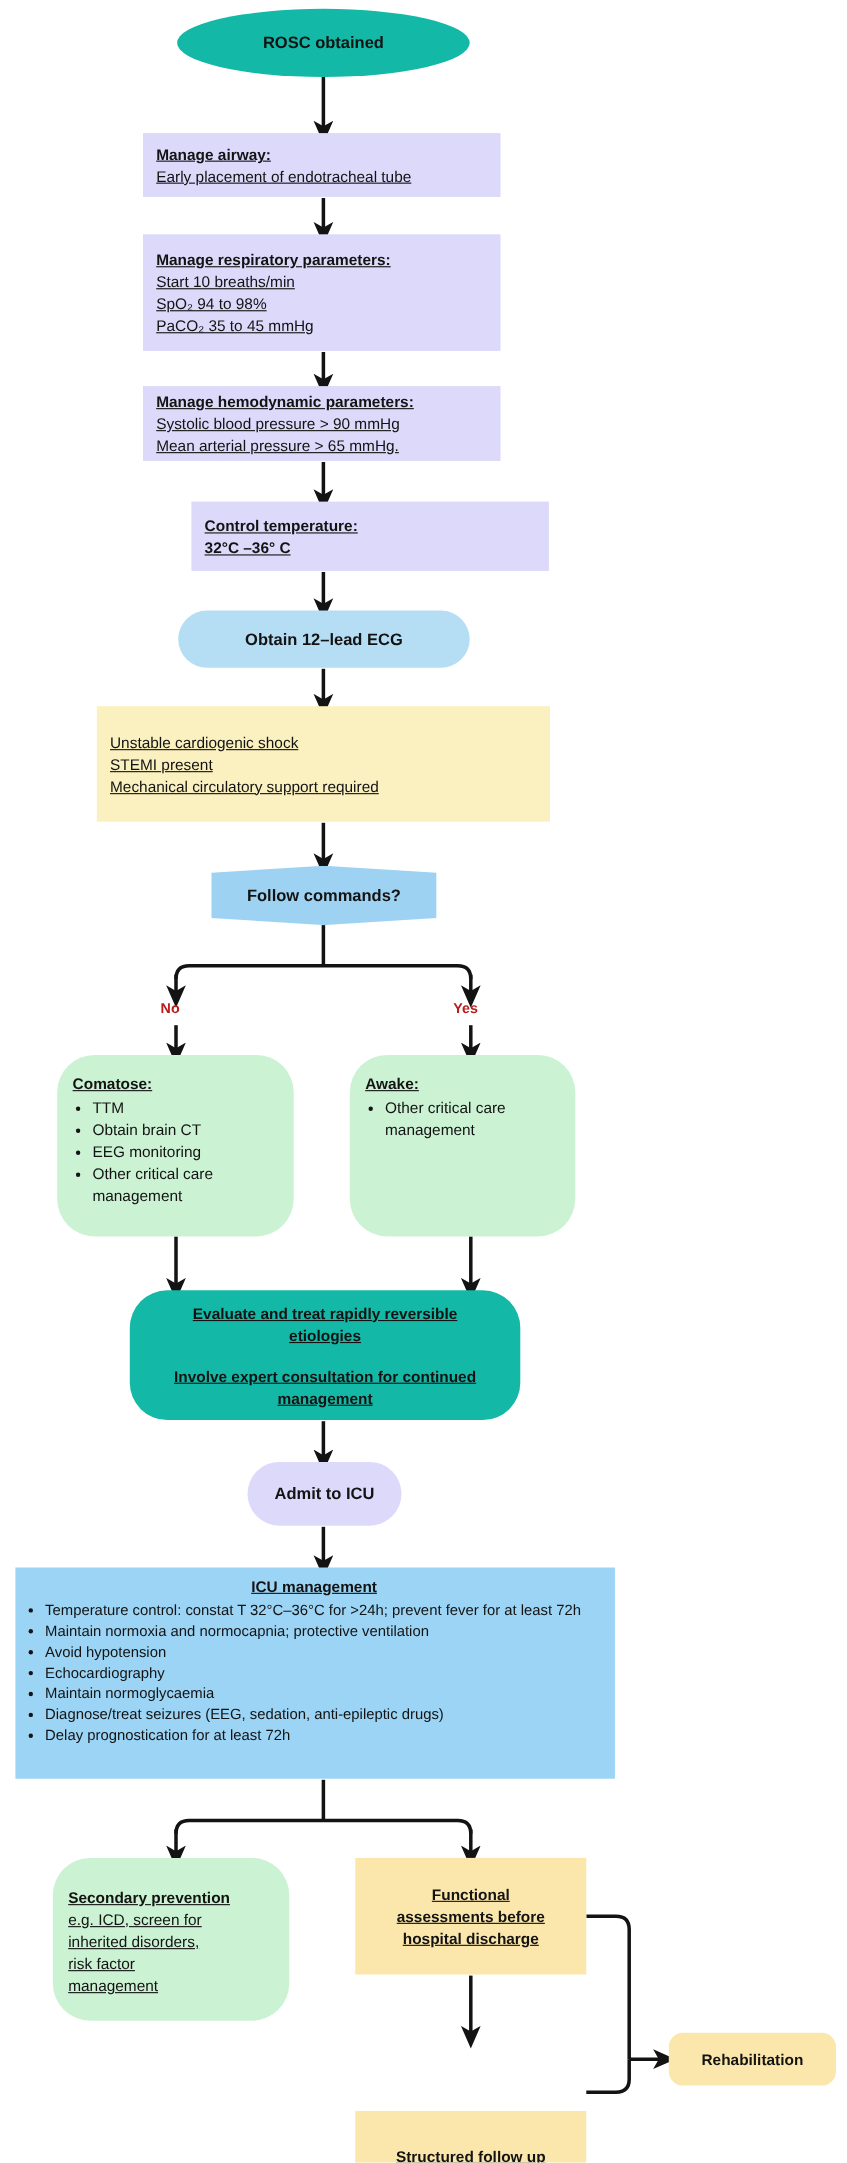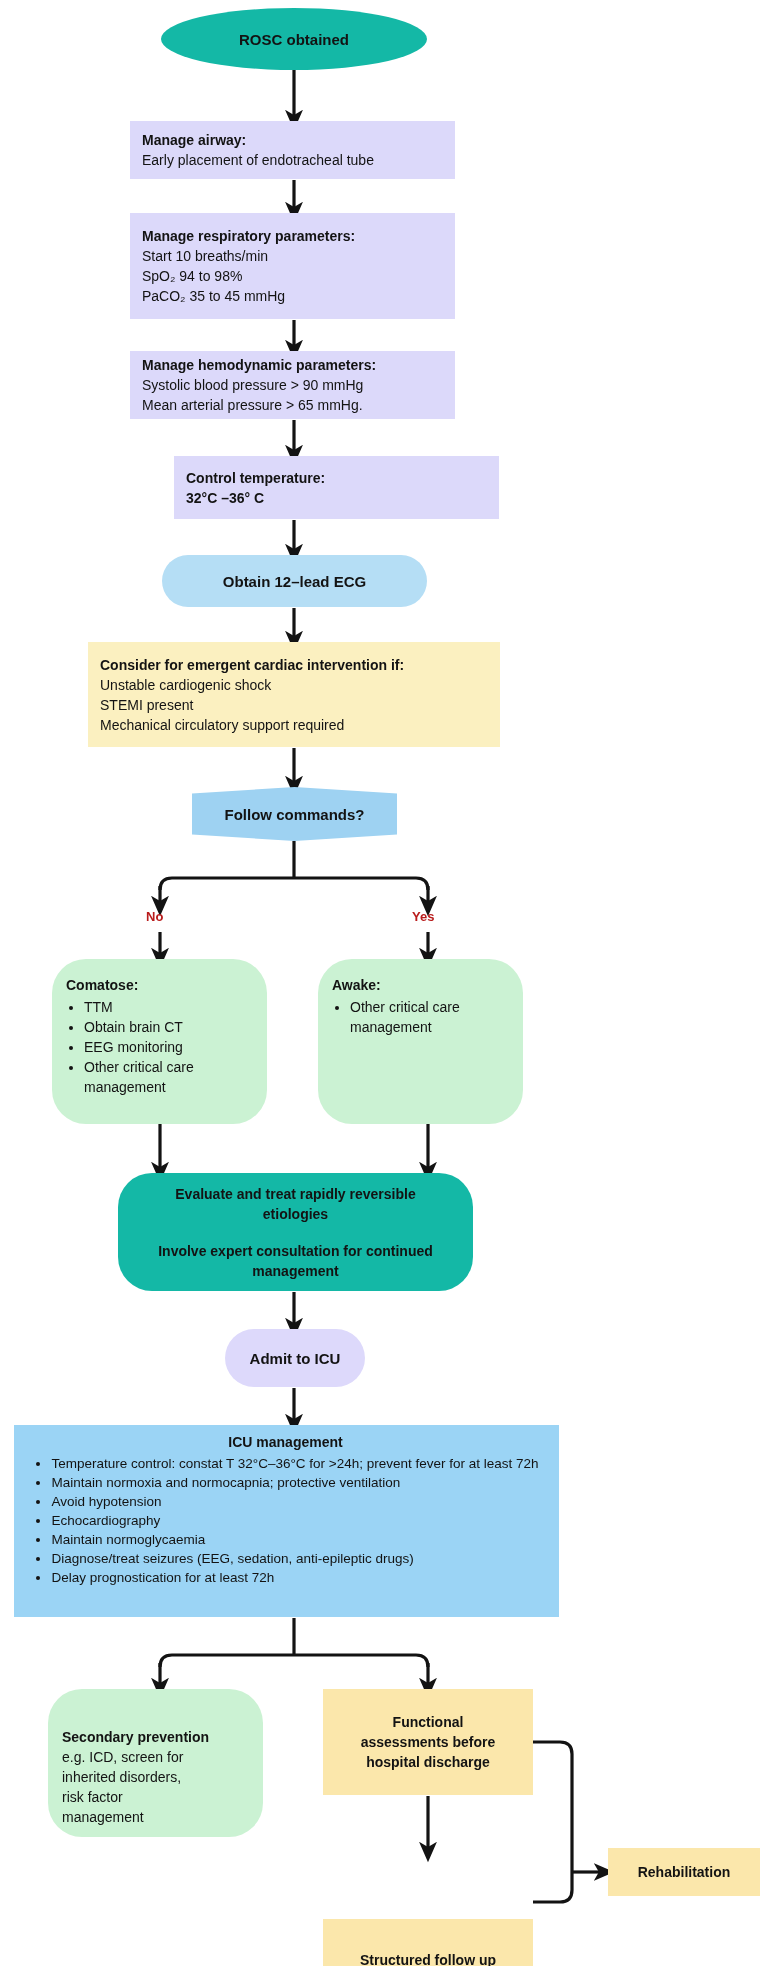--- a/index.html
+++ b/index.html
@@ -24,20 +24,21 @@
     position: absolute;
     display: flex;
     flex-direction: column;
     justify-content: center;
   }
   .title-bold {
     font-weight: bold;
   }
   .line {
     white-space: nowrap;
+    text-decoration: underline;
   }
 
   
   .ellipse {
     border-radius: 50%;
     align-items: center;
     text-align: center;
   }
   .rect { }
   .pill { border-radius: 999px; align-items: center; text-align: right; }
@@ -47,21 +48,21 @@
   .c-pink   { background: #14b8a6; }
   .c-lav    { background: #dcd9fa; }
   .c-lightblue { background: #b5def5; }
   .c-bluebox{ background: #9bd4f5; }
   .c-yellow { background: #fbf0c0; }
   .c-yellow2{ background: #fbe7ab; }
   .c-green  { background: #cbf2d3; }
   .c-lav2   { background: #ddd9fb; }
 
   
-  .t13 { font-size: 13.5px; line-height: 19px; align-items: center; }
+  .t13 { font-size: 13.5px; line-height: 19px; }
   .t14 { font-size: 14px; line-height: 20px; }
   .t15 { font-size: 15px; line-height: 21px; }
 
   ul.bullets {
     margin: 0;
     padding-left: 18px;
     list-style: disc;
   }
   ul.bullets li { margin: 0; padding: 0; }
 
@@ -185,21 +186,20 @@
   <div class="node rect c-lav t14 pad-l" style="left:130px; top:456px; width:325px; height:63px;margin-left:44px;">
     <div class="line title-bold">Control temperature:</div>
     <div class="line title-bold">32°C –36° C</div>
   </div>
 
   <div class="node pill c-lightblue t15 title-bold" style="left:162px; top:555px; width:265px; height:52px;">
     <span>Obtain 12–lead ECG</span>
   </div>
 
   <div class="node rect c-yellow t14 pad-l" style="left:88px; top:642px; width:412px; height:105px;">
-    <div class="line title-bold">Consider for emergent cardiac intervention if:</div>
     <div class="line">Unstable cardiogenic shock</div>
     <div class="line">STEMI present</div>
     <div class="line">Mechanical circulatory support required</div>
   </div>
 
   <div class="node t15 title-bold" style="left:192px; top:787px; width:205px; height:54px;
               background:#9ed2f2; align-items:center; text-align:center;
               clip-path: polygon(0% 12%, 50% 0%, 100% 12%, 100% 88%, 50% 100%, 0% 88%);">
     <span>Follow commands?</span>
   </div>
@@ -242,37 +242,37 @@
       <li>Temperature control: constat T 32°C–36°C for &gt;24h; prevent fever for at least 72h</li>
       <li>Maintain normoxia and normocapnia; protective ventilation</li>
       <li>Avoid hypotension</li>
       <li>Echocardiography</li>
       <li>Maintain normoglycaemia</li>
       <li>Diagnose/treat seizures (EEG, sedation, anti-epileptic drugs)</li>
       <li>Delay prognostication for at least 72h</li>
     </ul>
   </div>
 
-  <div class="node rounded-soft c-green t14" style="left:48px; top:1689px; width:215px; height:148px; padding:14px 12px 10px 14px; justify-content:flex-end;">
+  <div class="node rounded-soft c-green t14" style="left:48px; top:1689px; width:215px; height:148px; padding:14px 12px 10px 14px; justify-content:center;">
     <div class="line title-bold">Secondary prevention</div>
     <div class="line">e.g. ICD, screen for</div>
     <div class="line">inherited disorders,</div>
     <div class="line">risk factor</div>
     <div class="line">management</div>
   </div>
 
   <div class="node rect c-yellow2 t14 title-bold" style="left:323px; top:1689px; width:210px; height:106px; align-items:center; padding:0 10px;">
     <div class="line">Functional</div>
     <div class="line">assessments before</div>
     <div class="line">hospital discharge</div>
   </div>
 
   <div class="node rect c-yellow2 t14 title-bold" style="left:323px; top:1919px; width:210px; height:121px; align-items:center; text-align:center; padding:0 10px;">
     <div class="line">Structured follow up</div>
     <div class="line">after hospital</div>
     <div class="line">discharge</div>
   </div>
 
-  <div class="node rect c-yellow2 t14 title-bold" style="left:608px; top:1848px; width:152px; height:48px; align-items:center; text-align:center;">
+  <div class="node rect c-yellow2 t14 title-bold" style="left:608px; top:1848px; width:152px; height:48px; align-items:center; text-align:center;border-radius:13px;">
     <span>Rehabilitation</span>
   </div>
 
 </div>
 
 </body></html>

